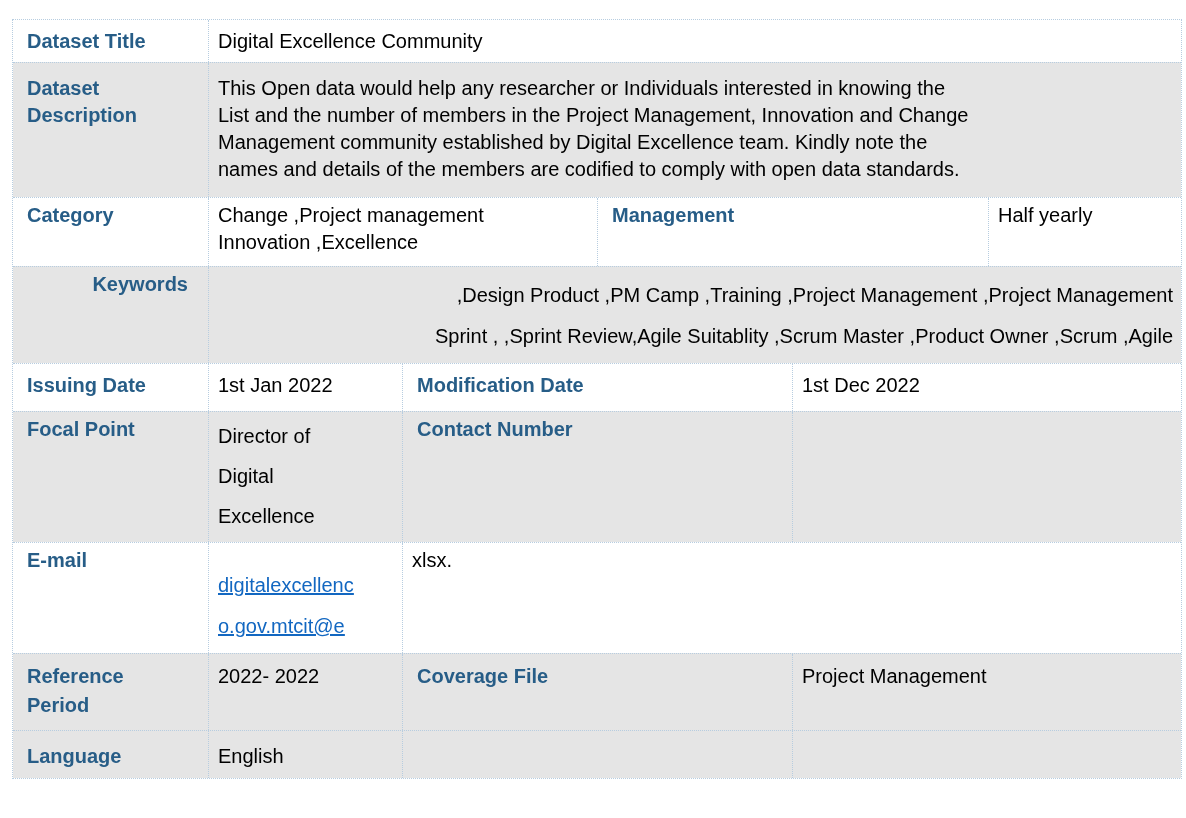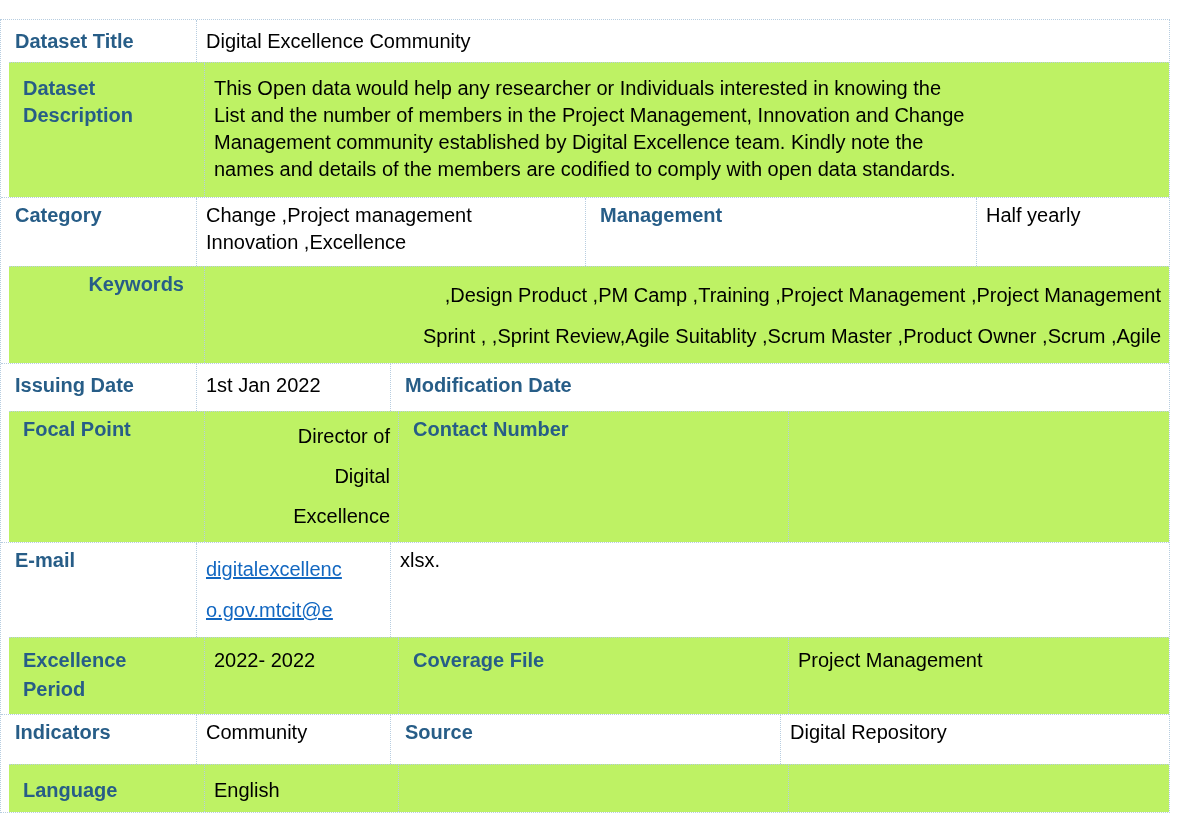--- a/index.html
+++ b/index.html
@@ -5,29 +5,29 @@
   * { margin: 0; padding: 0; box-sizing: border-box; }
   html, body {
     width: 1186px; height: 818px;
     background: #ffffff;
     font-family: "Liberation Sans", sans-serif;
     color: #000000;
     overflow: hidden;
   }
   .meta-table {
     position: absolute;
-    left: 0; top: 19px;
+    left: 12px; top: 19px;
     width: 1170px;
     border: 1px dotted #b7cde0;
     font-size: 20px;
     line-height: 27px;
   }
   .row { display: flex; align-items: stretch; }
   .row + .row { border-top: 1px dotted #b7cde0; }
-  .row.alt { background: #bef264; margin-left: 8px; }
+  .row.alt { background: #e5e5e5; }
   .cell { padding: 8px 8px 6px 9px; }
   .cell + .cell { border-left: 1px dotted #b7cde0; }
   .cell.label {
     color: #275d87;
     font-weight: bold;
     padding-left: 14px;
     padding-right: 20px;
   }
   
   .c1  { width: 195px; flex: none; }   
@@ -44,25 +44,25 @@
   .r-cat    { min-height: 69px; }
   .r-keys   { min-height: 95px; text-align: right; }
   .r-dates  { min-height: 48px; }
   .r-focal  { min-height: 127px; }
   .r-email  { min-height: 93px; }
   .r-ref    { min-height: 77px; }
   .r-ind    { min-height: 50px; }
   .r-lang   { min-height: 48px; }
   .pt12 { padding-top: 12px; }
   .pt10 { padding-top: 4px; }
-  .pt6  { padding-top: 6px; }
+  .pt6  { padding-top: 22px; }
   .pt4  { padding-top: 4px; }
   .line { display: block; }
   .lh-wide  { line-height: 41px; }
-  .lh-focal { line-height: 40px; text-align: right; }
+  .lh-focal { line-height: 40px; }
   .lh-label2{ line-height: 29px; }
   a.email-link {
     color: #1267c1;
     text-decoration: underline;
     line-height: 41px;
   }
   a.email-link .line { text-decoration: underline; }
 </style>
 </head>
 <body>
@@ -99,20 +99,21 @@
     <div class="cell grow lh-wide">
       <span class="line">,Design Product ,PM Camp ,Training ,Project Management ,Project Management</span>
       <span class="line">Sprint , ,Sprint Review,Agile Suitablity ,Scrum Master ,Product Owner ,Scrum ,Agile</span>
     </div>
   </div>
 
   <div class="row r-dates">
     <div class="cell label c1">Issuing Date</div>
     <div class="cell c2">1st Jan 2022</div>
     <div class="cell label c3">Modification Date</div>
+    <div class="cell c4">1st Dec 2022</div>
   </div>
 
   <div class="row alt r-focal">
     <div class="cell label c1 pt10">Focal Point</div>
     <div class="cell c2 lh-focal pt4">
       <span class="line">Director of</span>
       <span class="line">Digital</span>
       <span class="line">Excellence</span>
     </div>
     <div class="cell label c3 pt10">Contact Number</div>
@@ -124,32 +125,26 @@
     <div class="cell c2 pt6">
       <a class="email-link" href="#">
         <span class="line">digitalexcellenc</span>
         <span class="line">o.gov.mtcit@e</span>
       </a>
     </div>
     <div class="cell c4 pt10">xlsx.</div>
   </div>
 
   <div class="row alt r-ref">
-    <div class="cell label c1 lh-label2">Excellence Period</div>
+    <div class="cell label c1 lh-label2">Reference Period</div>
     <div class="cell c2 lh-label2">2022- 2022</div>
     <div class="cell label c3 lh-label2">Coverage File</div>
     <div class="cell c4 lh-label2">Project Management</div>
   </div>
 
-  <div class="row r-ind">
-    <div class="cell label c1 pt10">Indicators</div>
-    <div class="cell c2 pt10">Community</div>
-    <div class="cell label c3 pt10">Source</div>
-    <div class="cell c4 pt10">Digital Repository</div>
-  </div>
 
   <div class="row alt r-lang">
     <div class="cell label c1 pt12">Language</div>
     <div class="cell c2 pt12">English</div>
     <div class="cell c3"></div>
     <div class="cell c4"></div>
   </div>
 
 </div>
 

